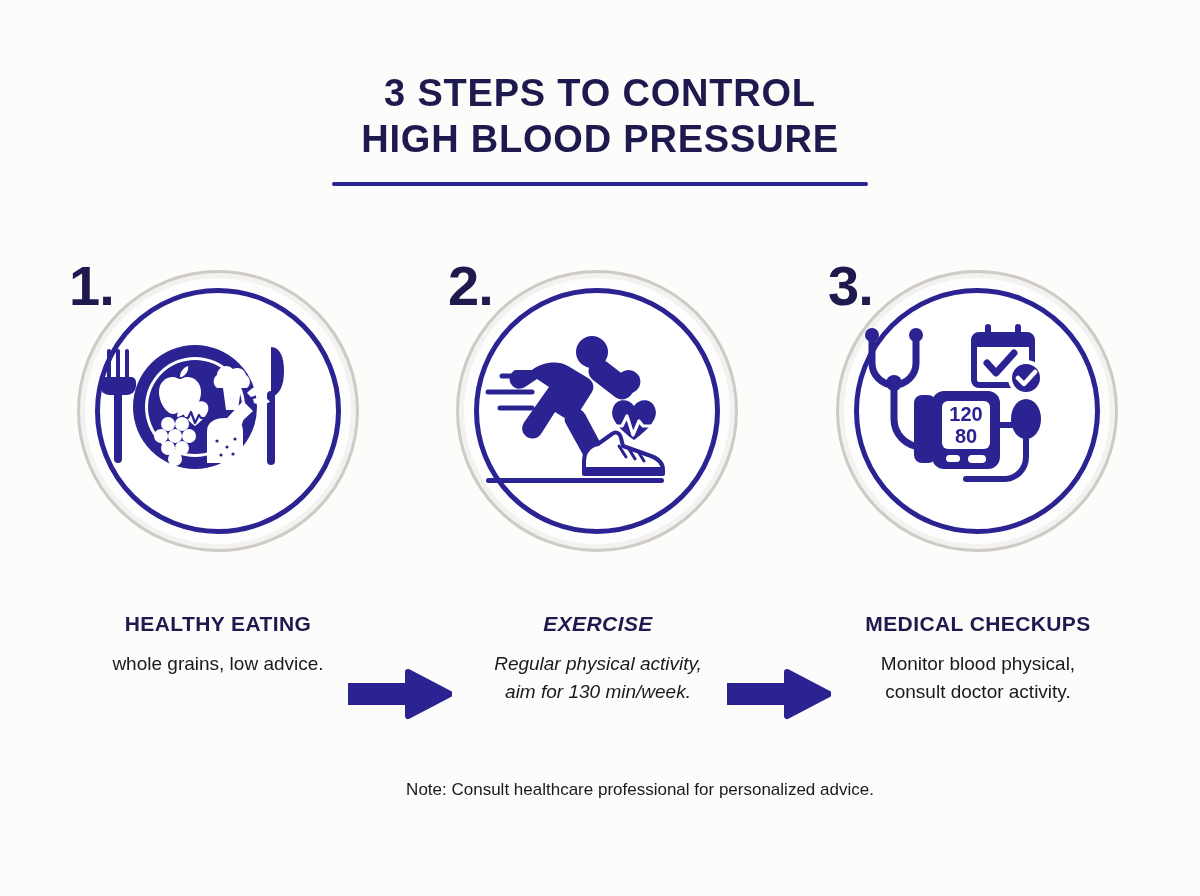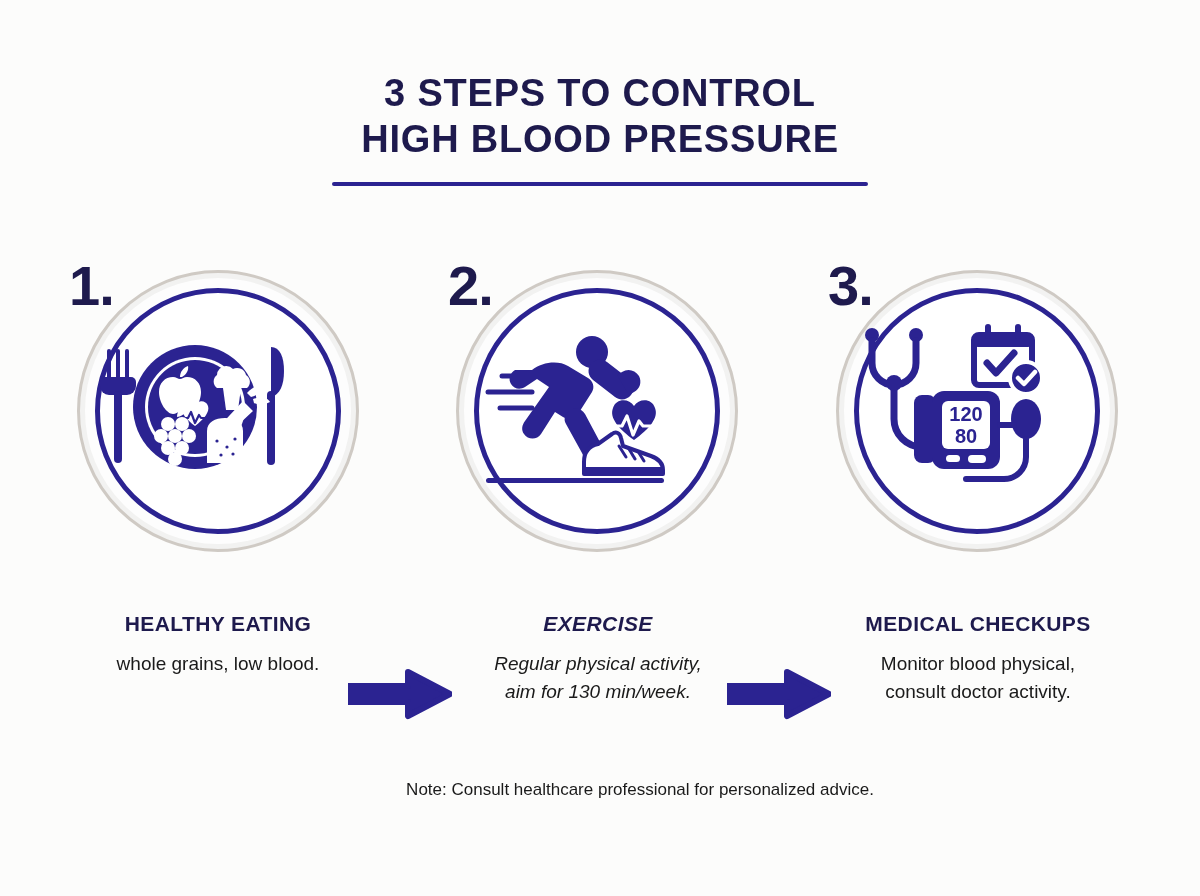--- a/index.html
+++ b/index.html
@@ -360,21 +360,21 @@
     <div class="arrow arrow-2">
       <svg width="104" height="52" viewBox="0 0 104 52">
         <path d="M0 18 h60 v-14 l42 22 l-42 22 v-14 h-60 z" fill="#2b2391" stroke="#2b2391" stroke-width="6" stroke-linejoin="round"></path>
       </svg>
     </div>
   </div>
 
   <div class="caption caption-1">
     <div class="caption-title">HEALTHY EATING</div>
     <div class="caption-desc">
-      <div>whole grains, low blood.</div>
+      <div>whole grains, low advice.</div>
     </div>
   </div>
 
   <div class="caption caption-2">
     <div class="caption-title">EXERCISE</div>
     <div class="caption-desc">
       <div>Regular physical activity,</div>
       <div>aim for 130 min/week.</div>
     </div>
   </div>

